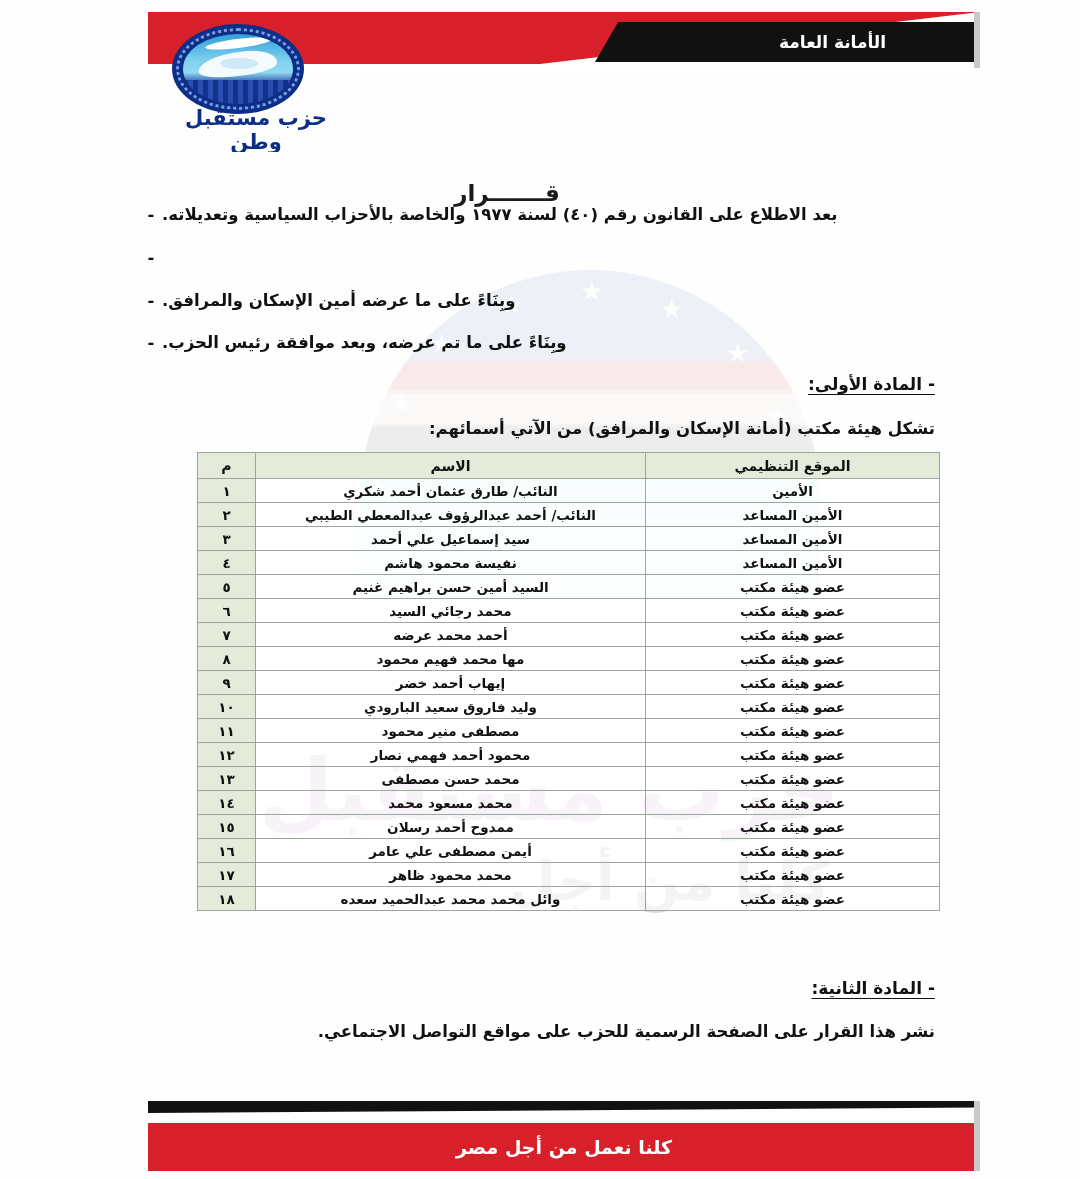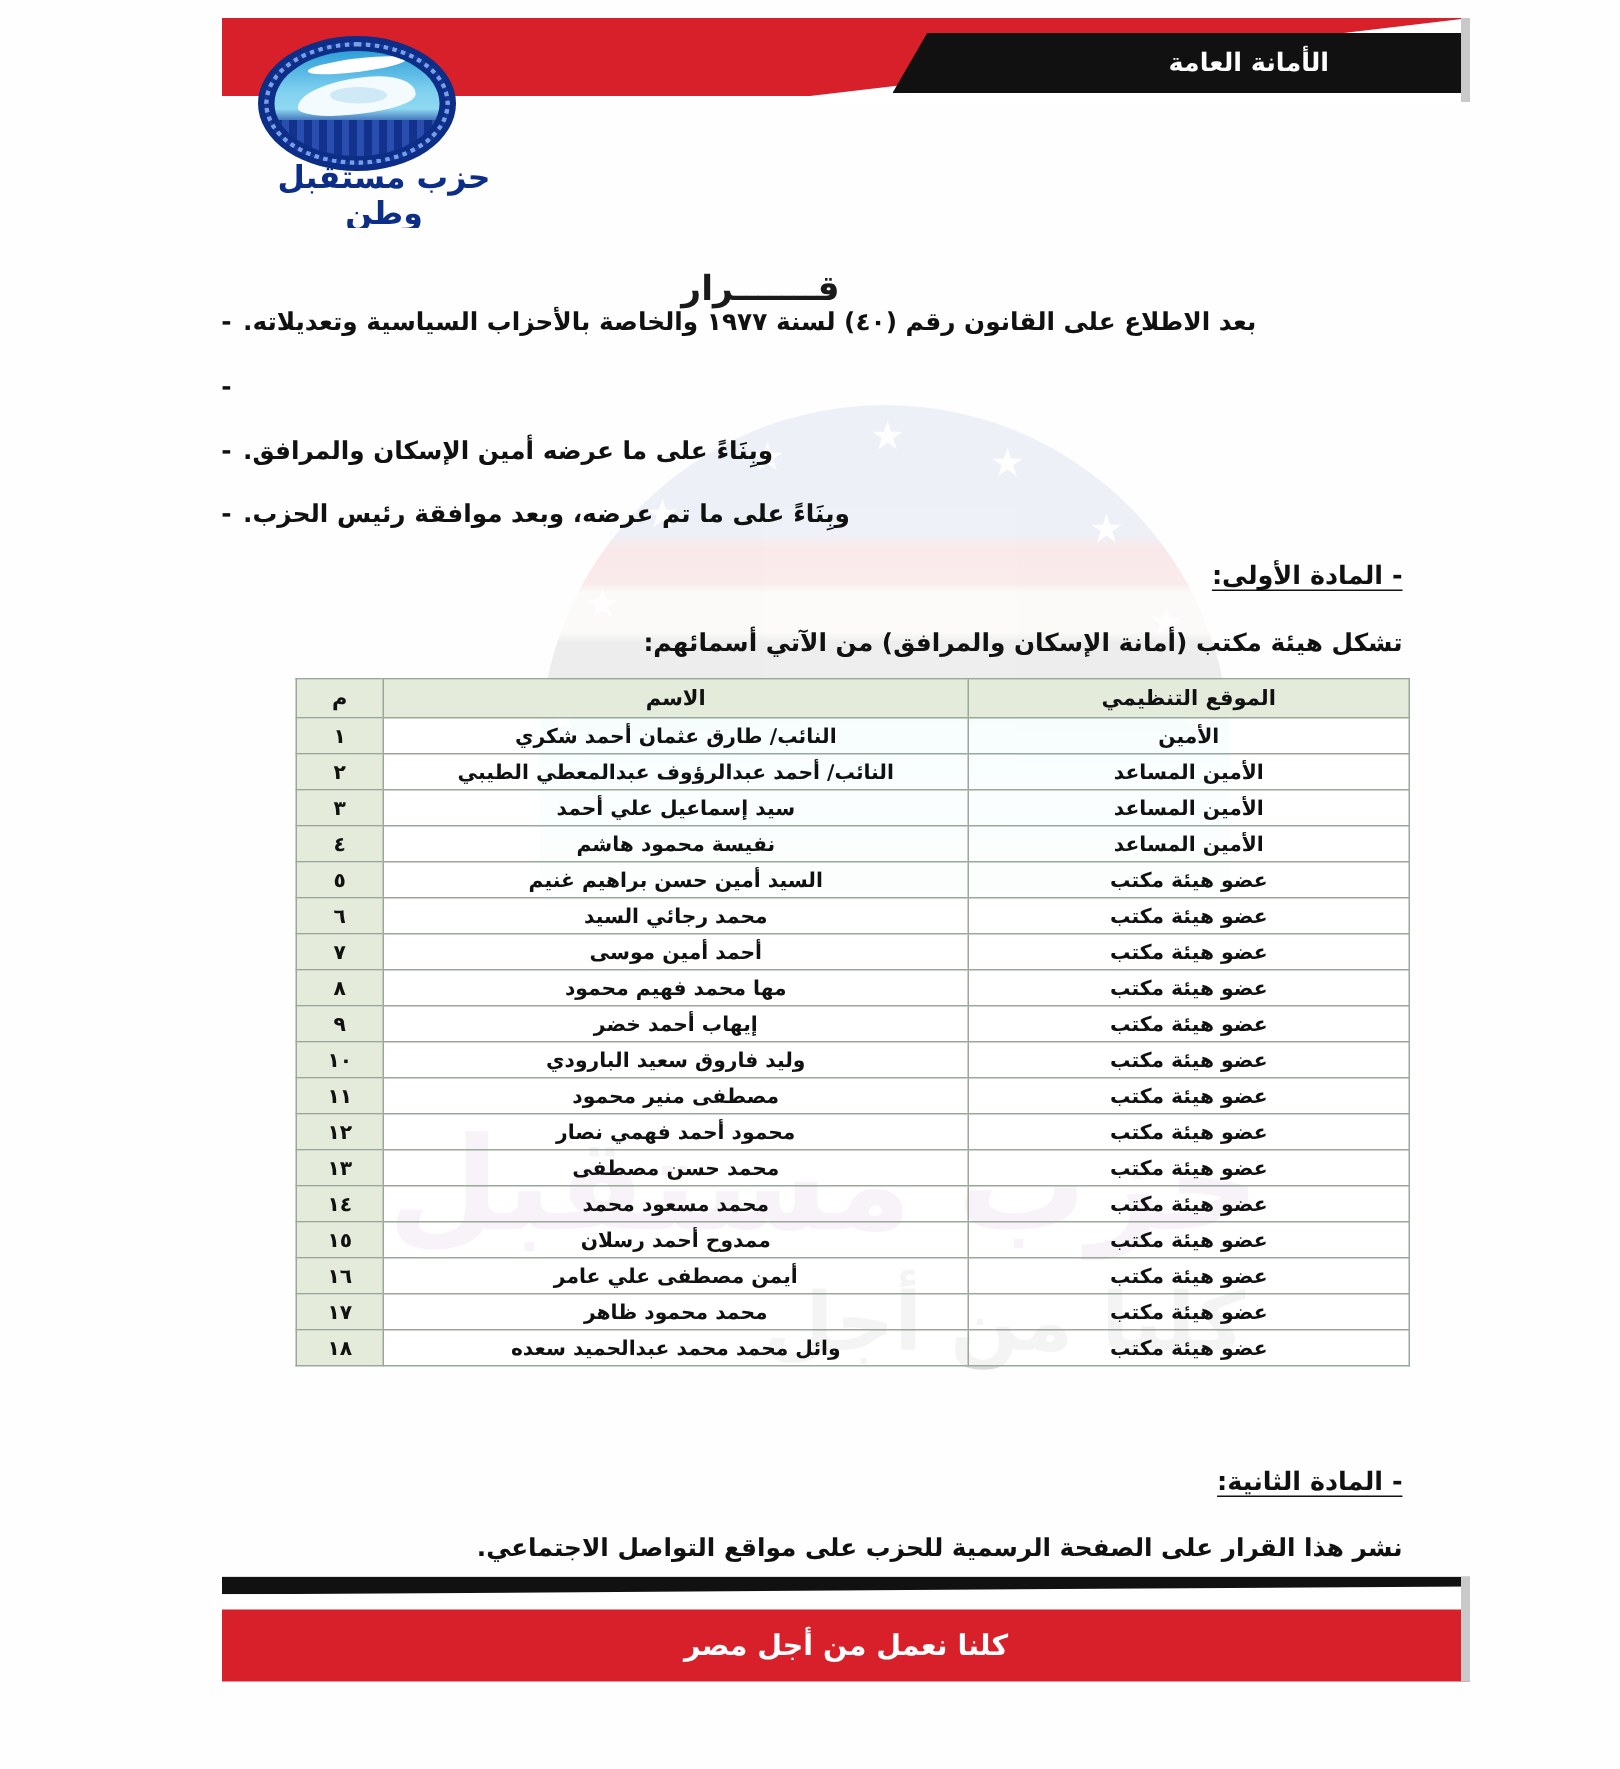--- a/index.html
+++ b/index.html
@@ -338,21 +338,21 @@
   }
   td.name { background: rgba(255,255,255,0.35); }
   td.pos  { background: rgba(255,255,255,0.35); }
 
   
   .footer {
     position: absolute;
     left: 0;
     bottom: 0;
     width: 1080px;
-    height: 128px;
+    height: 78px;
   }
   .footer-black {
     position: absolute;
     left: 148px;
     top: 0px;
     width: 832px;
     height: 12px;
     background: #111111;
     clip-path: polygon(0% 0%, 100% 0%, 100% 55%, 0% 100%);
   }
@@ -504,21 +504,21 @@
             <td class="name">السيد أمين حسن براهيم غنيم</td>
             <td class="num">٥</td>
           </tr>
           <tr>
             <td class="pos">عضو هيئة مكتب</td>
             <td class="name">محمد رجائي السيد</td>
             <td class="num">٦</td>
           </tr>
           <tr>
             <td class="pos">عضو هيئة مكتب</td>
-            <td class="name">أحمد أمين موسى</td>
+            <td class="name">أحمد محمد عرضه</td>
             <td class="num">٧</td>
           </tr>
           <tr>
             <td class="pos">عضو هيئة مكتب</td>
             <td class="name">مها محمد فهيم محمود</td>
             <td class="num">٨</td>
           </tr>
           <tr>
             <td class="pos">عضو هيئة مكتب</td>
             <td class="name">إيهاب أحمد خضر</td>

